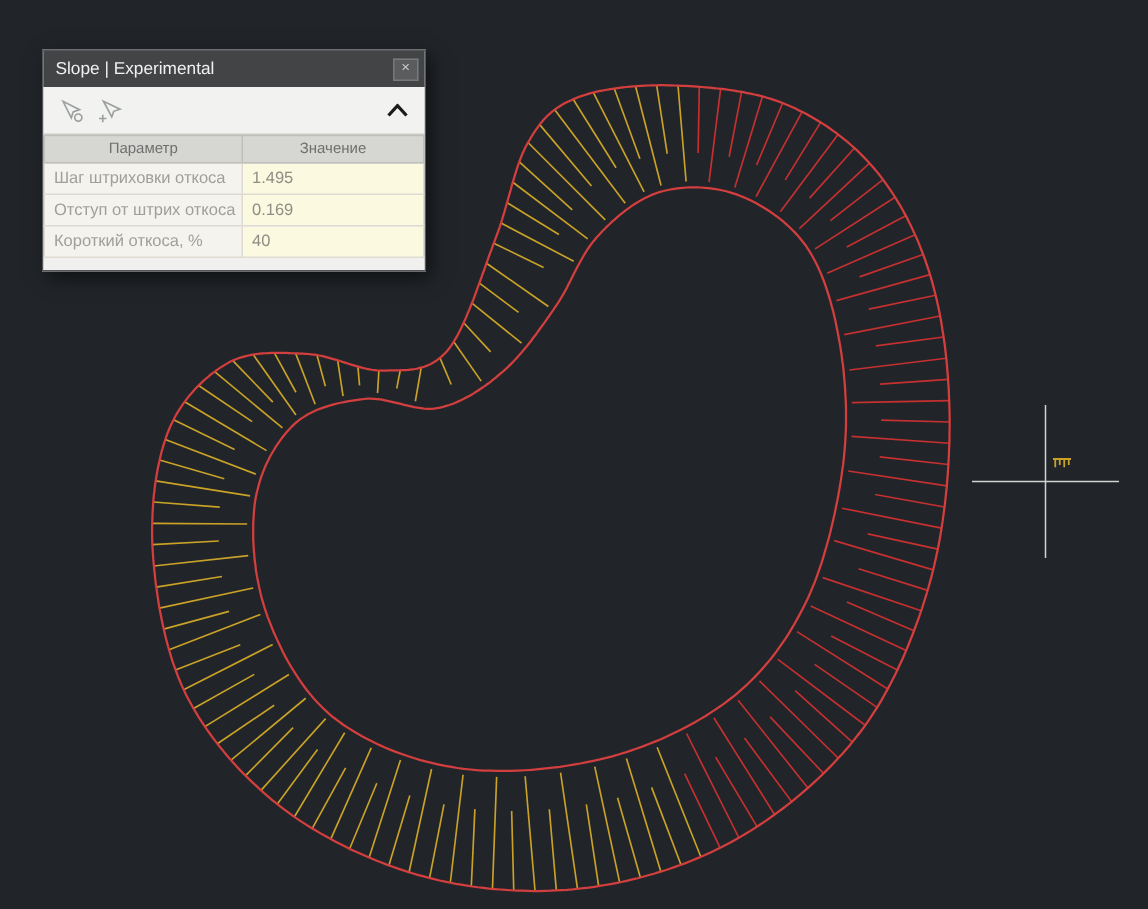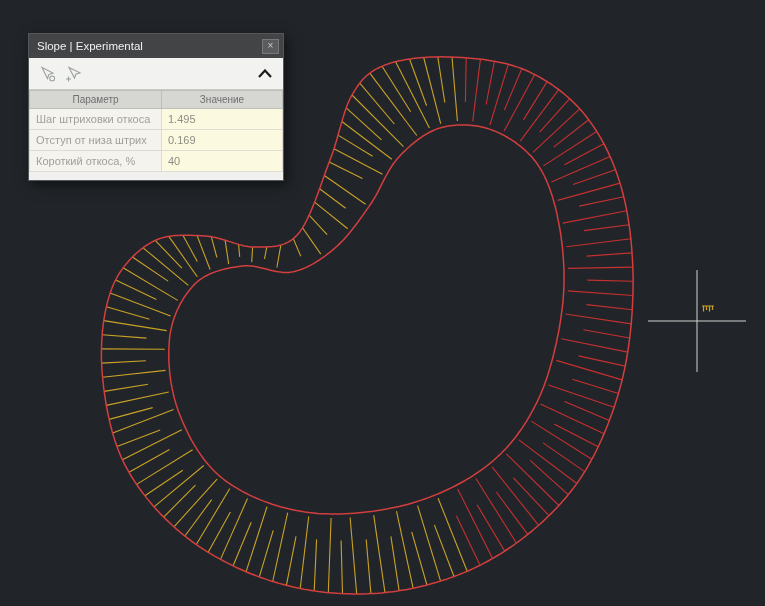--- a/index.html
+++ b/index.html
@@ -193,21 +193,21 @@
           <th>Параметр</th>
           <th>Значение</th>
         </tr>
       </thead>
       <tbody>
         <tr>
           <td class="p">Шаг штриховки откоса</td>
           <td class="v">1.495</td>
         </tr>
         <tr>
-          <td class="p">Отступ от низа штрих</td>
+          <td class="p">Отступ от штрих откоса</td>
           <td class="v">0.169</td>
         </tr>
         <tr>
           <td class="p">Короткий откоса, %</td>
           <td class="v">40</td>
         </tr>
       </tbody>
     </table>
     <div class="panel-pad"></div>
   </div>

